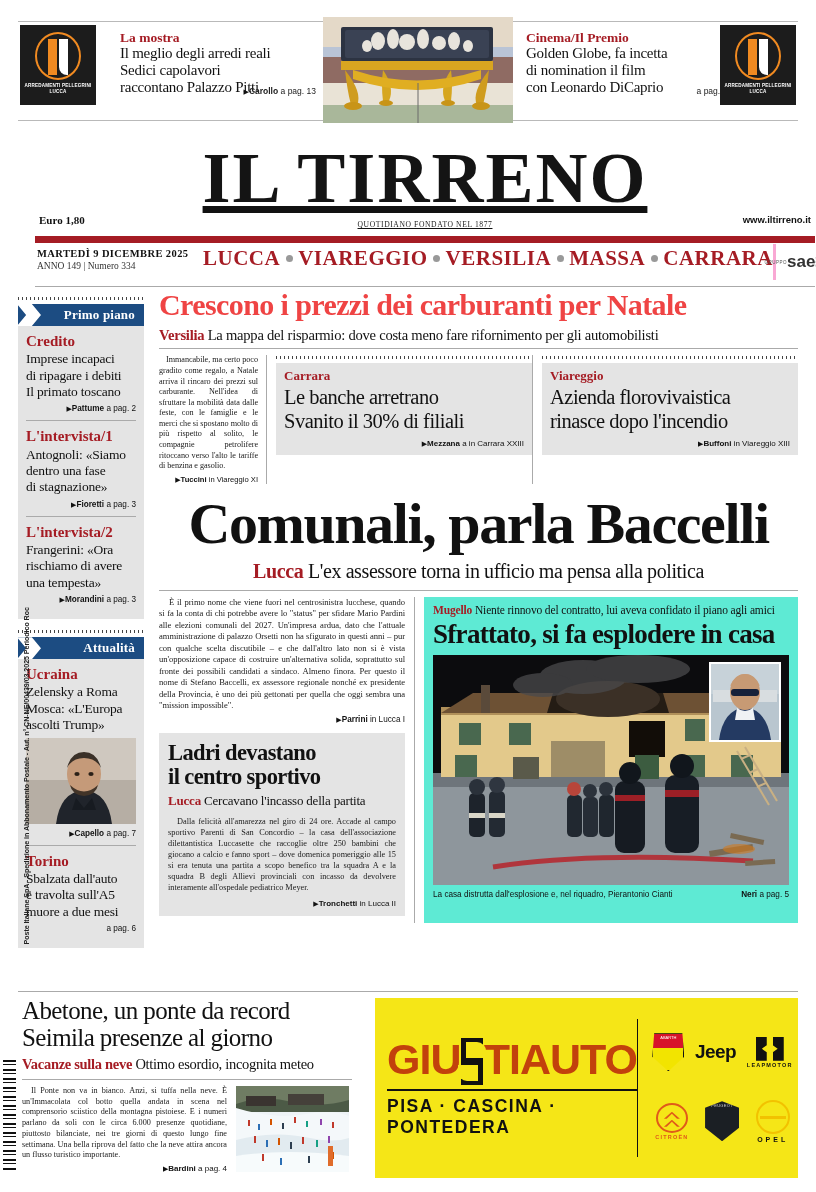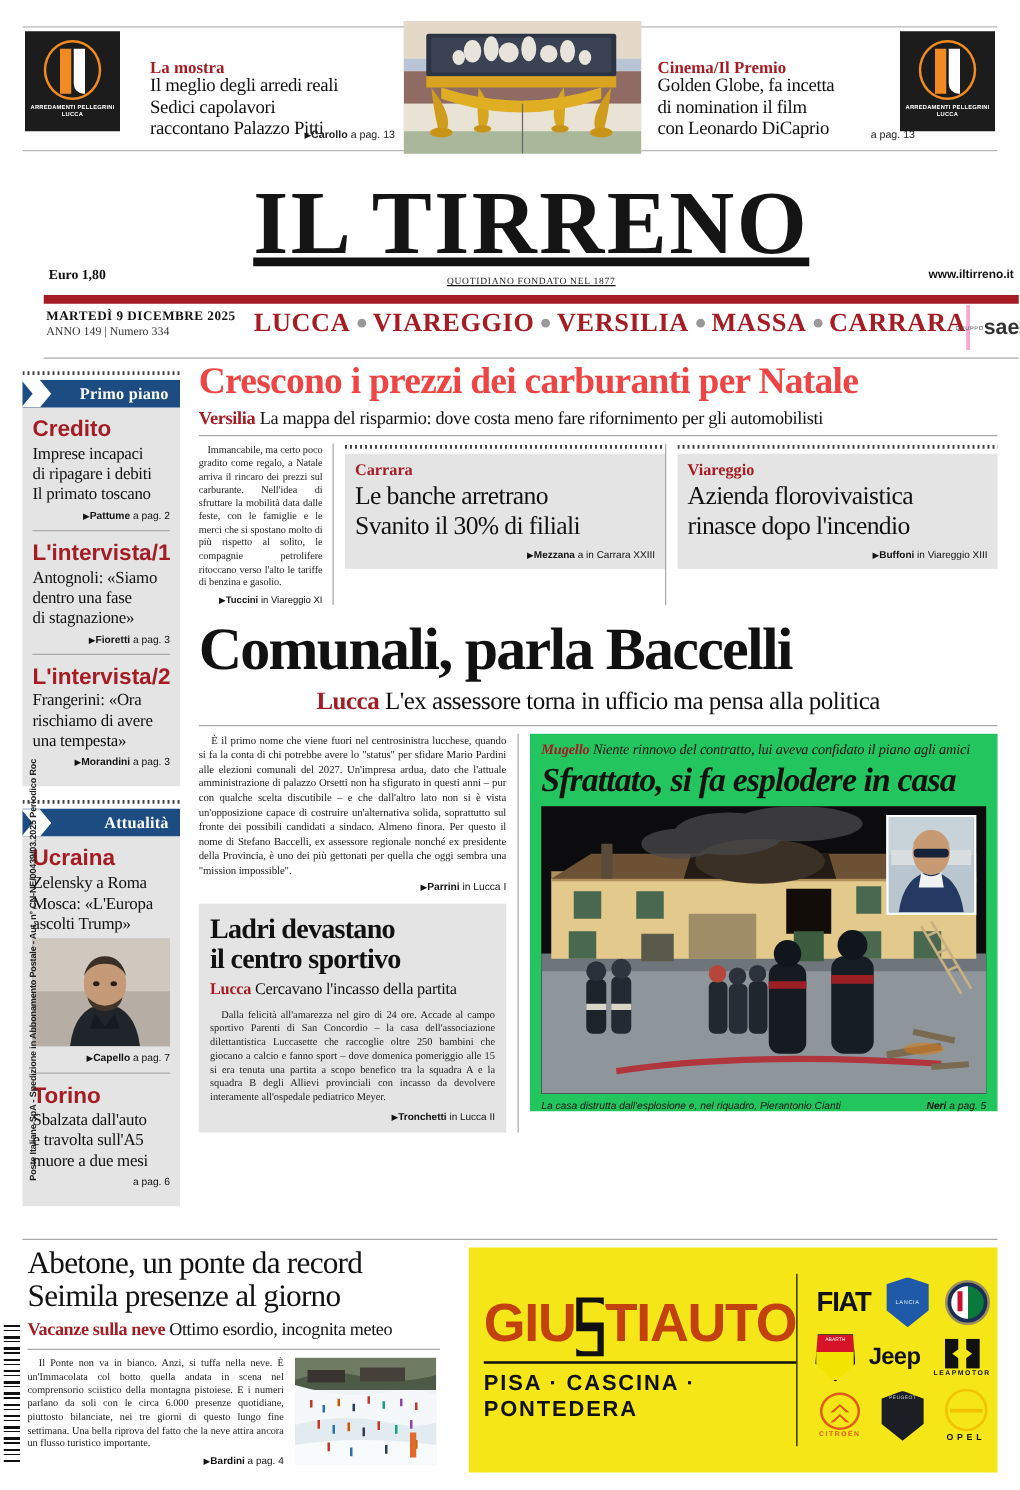--- a/index.html
+++ b/index.html
@@ -44,21 +44,21 @@
     color:#fff; font-family:"Liberation Sans", sans-serif;
     font-size:4.6px; letter-spacing:.2px; text-align:center; line-height:1.35;
     margin-top:3px; font-weight:700;
   }
 
   .promo-img {
     position:absolute; left: 305px; top: 9px; width:190px; height:106px;
     overflow:hidden; background:#cdbfae;
   }
 
-  .promo-col { position:absolute; top:38px; }
+  .promo-col { position:absolute; top:22px; }
   .promo-col.c1 { left: 102px; width: 196px; }
   .promo-col.c2 { left: 508px; width: 206px; }
   .promo-kicker {
     color:#a51c24; font-weight:700; font-size:13.5px; line-height:1.12;
     font-family:"Liberation Serif", serif;
   }
   .promo-line { font-size:15px; line-height:1.14; letter-spacing:-0.25px; }
   .promo-ref {
     position:absolute; right:0; bottom:0px; font-size:8.5px;
     font-family:"Liberation Sans", sans-serif; color:#222; white-space:nowrap;
@@ -133,22 +133,22 @@
   }
   .sec-tab:before {
     content:""; position:absolute; left:-1px; top:0; width:24px; height:22px;
     background:#fff;
     clip-path: polygon(0 0, 62% 0, 100% 50%, 62% 100%, 0 100%, 38% 50%);
   }
   .sb-body { background:#e4e4e4; padding:7px 8px 8px 8px; }
   .sb-item { padding-bottom:7px; }
   .sb-item + .sb-item { border-top:1px solid #aaa; padding-top:7px; }
   .sb-kicker {
-    color:#a51c24; font-weight:700; font-size:18px; line-height:1.15;
-    font-family:Liberation Sans, sans-serif;
+    color:#a51c24; font-weight:700; font-size:15px; line-height:1.15;
+    font-family:Liberation Serif, serif;
   }
   .sb-title { font-size:13.5px; line-height:1.14; letter-spacing:-0.2px; margin-top:1px; }
   .sb-ref {
     text-align:right; font-size:8.2px; margin-top:5px;
     font-family:"Liberation Sans", sans-serif;
   }
   .sb-ref b { font-weight:700; }
   .sb-photo {
     width:100%; height:86px; margin-top:5px; overflow:hidden;
     background:#8a8f94; position:relative;
@@ -190,22 +190,22 @@
   .gb-ref {
     text-align:right; font-size:8px; margin-top:6px;
     font-family:"Liberation Sans", sans-serif;
   }
   .gb-ref b { font-weight:700; }
   .vsep { width:1px; background:#aaa; }
 
   
   .comunali { margin-top:12px; }
   .com-head {
-    font-weight:700; font-size:48px; line-height:.98; letter-spacing:-1.4px;
-    font-family:"Liberation Serif", serif;
+    font-weight:700; font-size:58px; line-height:.98; letter-spacing:-1.4px;
+    text-align:center; font-family:"Liberation Serif", serif;
   }
   .com-sub {
     font-size:20px; margin-top:7px; text-align:center; letter-spacing:-0.4px;
   }
   .com-sub .loc { color:#a51c24; font-weight:700; }
   .com-rule { height:1px; background:#aaa; margin-top:7px; }
 
   .lower { display:flex; margin-top:6px; }
   .lcol { width:262px; }
   .rcol { flex:1; margin-left:9px; padding-left:9px; border-left:1px solid #aaa; }
@@ -224,21 +224,21 @@
   .sport-title {
     font-weight:700; font-size:22.5px; line-height:1.06; letter-spacing:-0.6px;
   }
   .sport-sub { font-size:13px; margin-top:4px; letter-spacing:-0.2px; }
   .sport-sub .loc { color:#a51c24; font-weight:700; }
   .sport-body {
     font-size:8.3px; line-height:1.33; text-align:justify; text-indent:9px;
     margin-top:7px; color:#1a1a1a;
   }
 
-  .mug-box { background:#22c55e; padding:7px 9px 0 9px;font-style:italic; }
+  .mug-box { background:#5eead4; padding:7px 9px 24px 9px; }
   .mug-kick { font-size:11.5px; letter-spacing:-0.15px; }
   .mug-kick .loc { color:#a51c24; font-weight:700; }
   .mug-title {
     font-weight:700; font-size:27px; line-height:1.04; margin-top:4px;
     letter-spacing:-0.7px;
   }
   .fire-photo {
     width:100%; height:230px; margin-top:7px; position:relative; overflow:hidden;
     background:#2a2724;
   }
@@ -837,27 +837,20 @@
       <div class="ya-brand">
         <span>GIU</span>
         <span class="ya-s"></span>
         <span>TIAUTO</span>
       </div>
       <div class="ya-rule"></div>
       <div class="ya-cities">PISA · CASCINA · PONTEDERA</div>
     </div>
     <div class="ya-right">
       <div class="brand-row">
-        <span class="fiat-t">FIAT</span>
-        <span class="shield">LANCIA</span>
-        <span class="circ">
-            <span class="circ-in"></span>
-          </span>
-      </div>
-      <div class="brand-row">
         <span class="abarth">ABARTH</span>
         <span class="jeep-t">Jeep</span>
         <span class="bw">
           <span class="leap"></span>
           <span class="blabel">LEAPMOTOR</span>
         </span>
       </div>
       <div class="brand-row">
         <span class="bw">
           <span class="citroen"></span>

